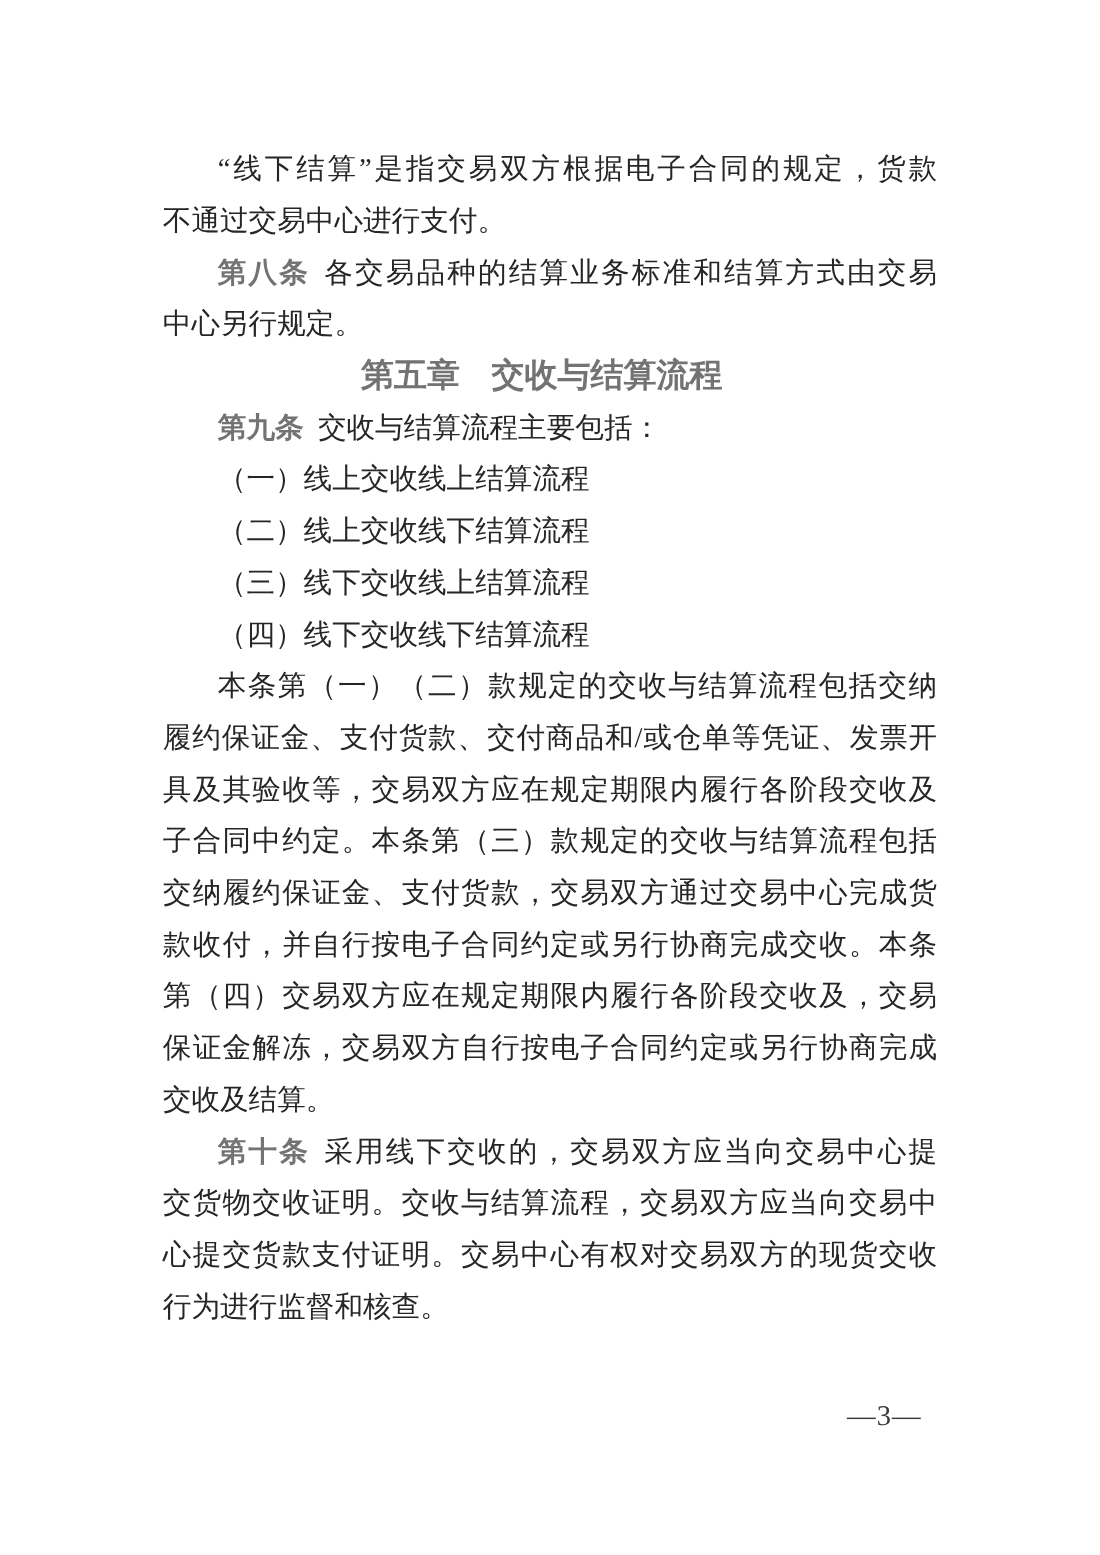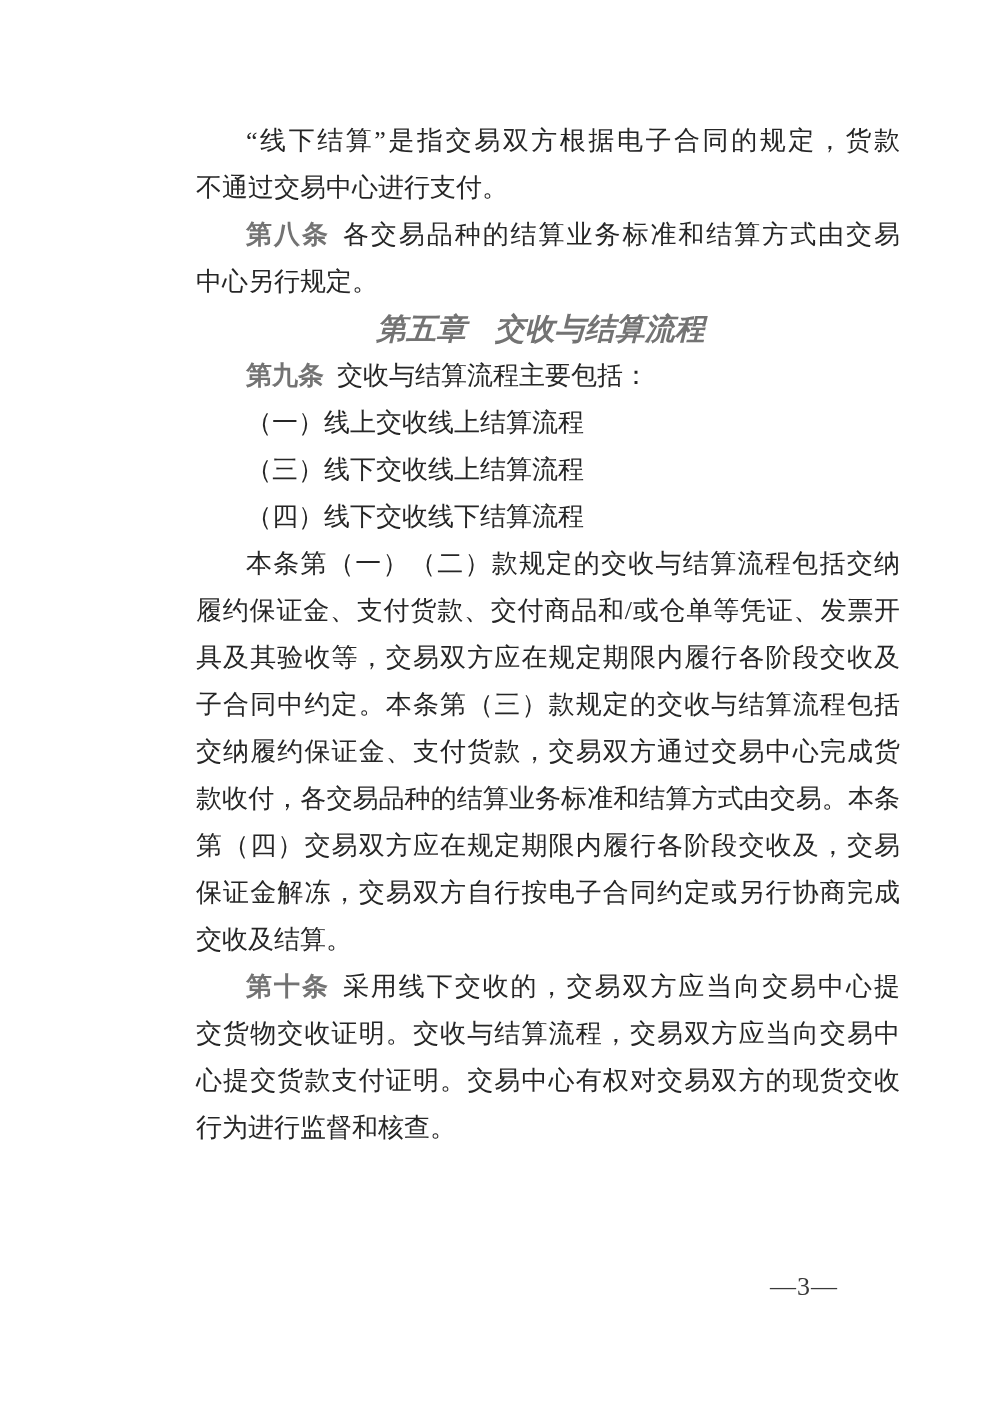--- a/index.html
+++ b/index.html
@@ -11,23 +11,22 @@
     width: 1000px;
     height: 1414px;
     background: #ffffff;
     font-family: "Liberation Serif", "DejaVu Serif", serif;
     color: #262626;
     overflow: hidden;
   }
   .doc {
     position: absolute;
     left: 148px;
-    top: 117px;
+    top: 130px;
     width: 704px;
-    margin-left: 48px;
   }
   .line {
     font-size: 26px;
     line-height: 47px;
     min-height: 47px;
     color: #262626;
   }
   .line.indent {
     text-indent: 50px;
   }
@@ -35,21 +34,20 @@
     text-align: justify;
     text-align-last: justify;
   }
   .line.heading {
     text-align: left;
     text-align-last: center;
     font-size: 30px;
     font-weight: 700;
     color: #161616;
     font-family: "Liberation Sans", "DejaVu Sans", sans-serif;
-    font-style: italic;
   }
   .bp {
     font-weight: 700;
     color: #737373;
     font-family: "Liberation Sans", "DejaVu Sans", sans-serif;
     margin-right: 0.5em;
   }
   .gap-after {
     margin-right: 0.95em;
   }
@@ -71,28 +69,29 @@
 
 <div class="doc">
   <main>
       <div class="line indent just"><span>“线下结算”是指交易双方根据电子合同的规定，货款</span></div>
       <div class="line"><span>不通过交易中心进行支付。</span></div>
       <div class="line indent just"><span class="bp">第八条</span><span>各交易品种的结算业务标准和结算方式由交易</span></div>
       <div class="line"><span>中心另行规定。</span></div>
       <div class="line heading"><span class="bp gap-after">第五章</span><span class="bp">交收与结算流程</span></div>
       <div class="line indent"><span class="bp">第九条</span><span>交收与结算流程主要包括：</span></div>
       <div class="line indent"><span>（一）线上交收线上结算流程</span></div>
+      <div class="line indent"><span>（二）线上交收线下结算流程</span></div>
       <div class="line indent"><span>（三）线下交收线上结算流程</span></div>
       <div class="line indent"><span>（四）线下交收线下结算流程</span></div>
       <div class="line indent just"><span>本条第（一）（二）款规定的交收与结算流程包括交纳</span></div>
       <div class="line just"><span>履约保证金、支付货款、交付商品和/或仓单等凭证、发票开</span></div>
       <div class="line just"><span>具及其验收等，交易双方应在规定期限内履行各阶段交收及</span></div>
       <div class="line just"><span>子合同中约定。本条第（三）款规定的交收与结算流程包括</span></div>
       <div class="line just"><span>交纳履约保证金、支付货款，交易双方通过交易中心完成货</span></div>
-      <div class="line just"><span>款收付，各交易品种的结算业务标准和结算方式由交易。本条</span></div>
+      <div class="line just"><span>款收付，并自行按电子合同约定或另行协商完成交收。本条</span></div>
       <div class="line just"><span>第（四）交易双方应在规定期限内履行各阶段交收及，交易</span></div>
       <div class="line just"><span>保证金解冻，交易双方自行按电子合同约定或另行协商完成</span></div>
       <div class="line"><span>交收及结算。</span></div>
       <div class="line indent just"><span class="bp">第十条</span><span>采用线下交收的，交易双方应当向交易中心提</span></div>
       <div class="line just"><span>交货物交收证明。交收与结算流程，交易双方应当向交易中</span></div>
       <div class="line just"><span>心提交货款支付证明。交易中心有权对交易双方的现货交收</span></div>
       <div class="line"><span>行为进行监督和核查。</span></div>
     </main>
 </div>
 

